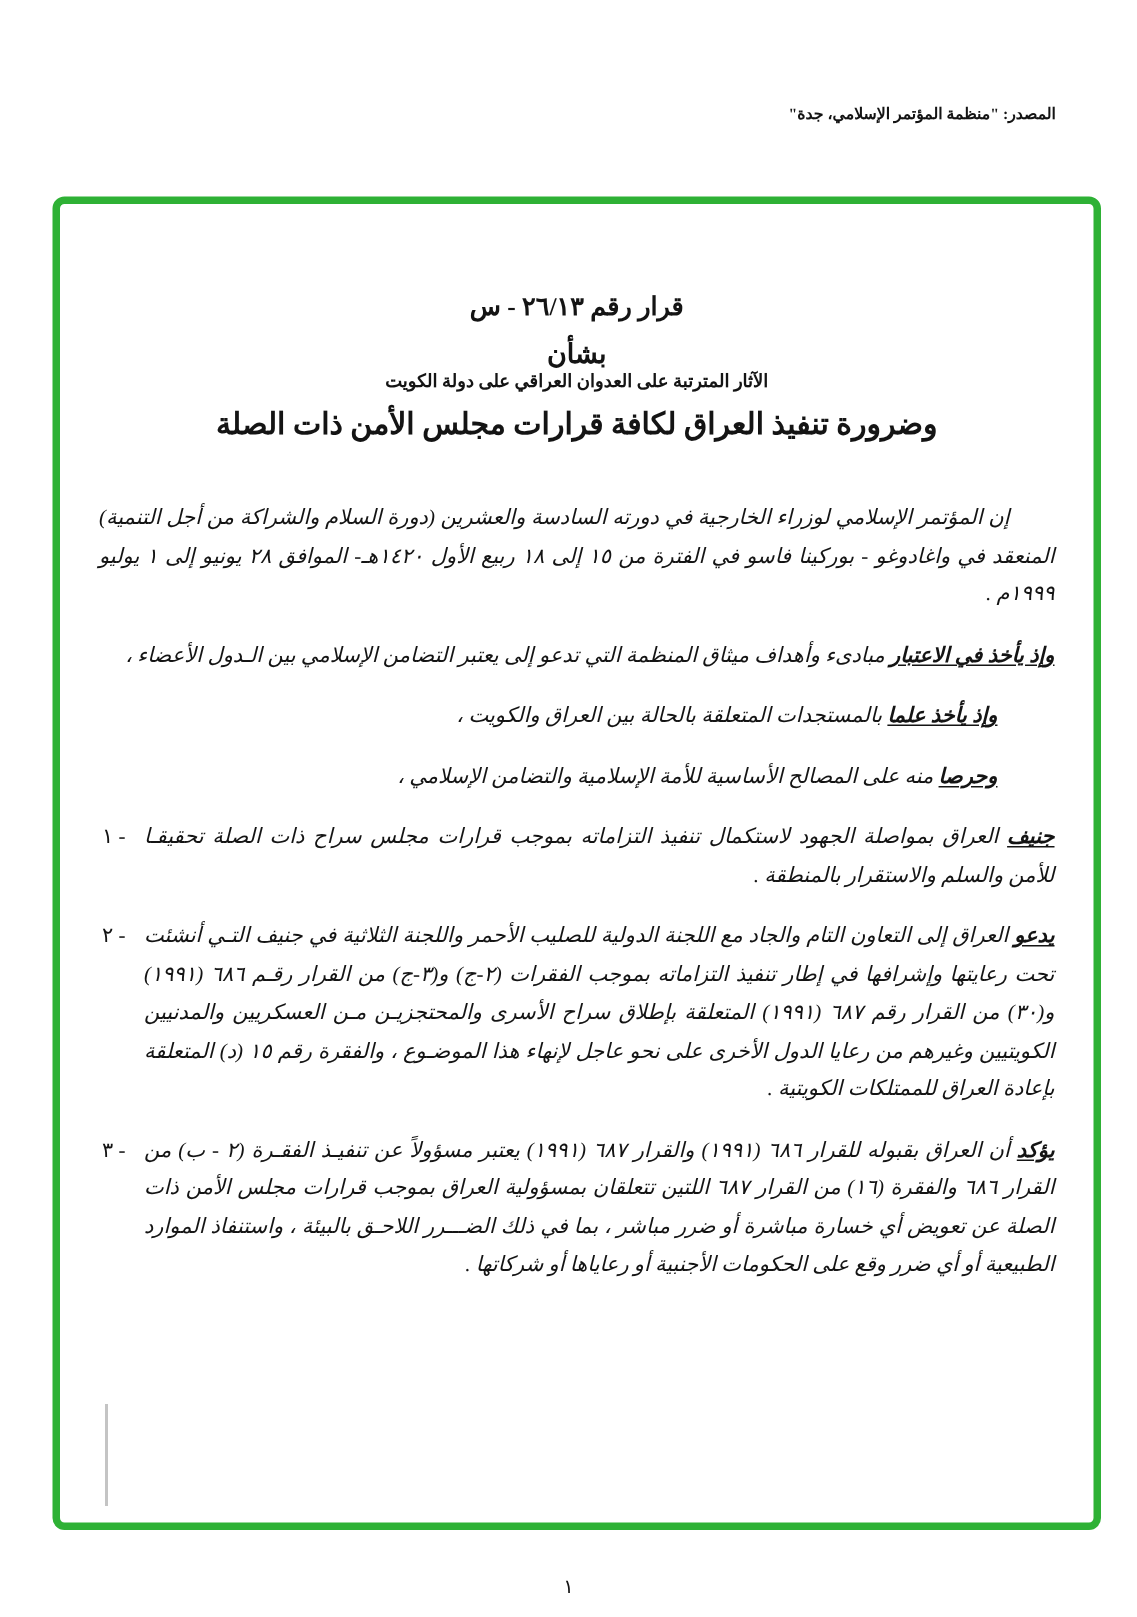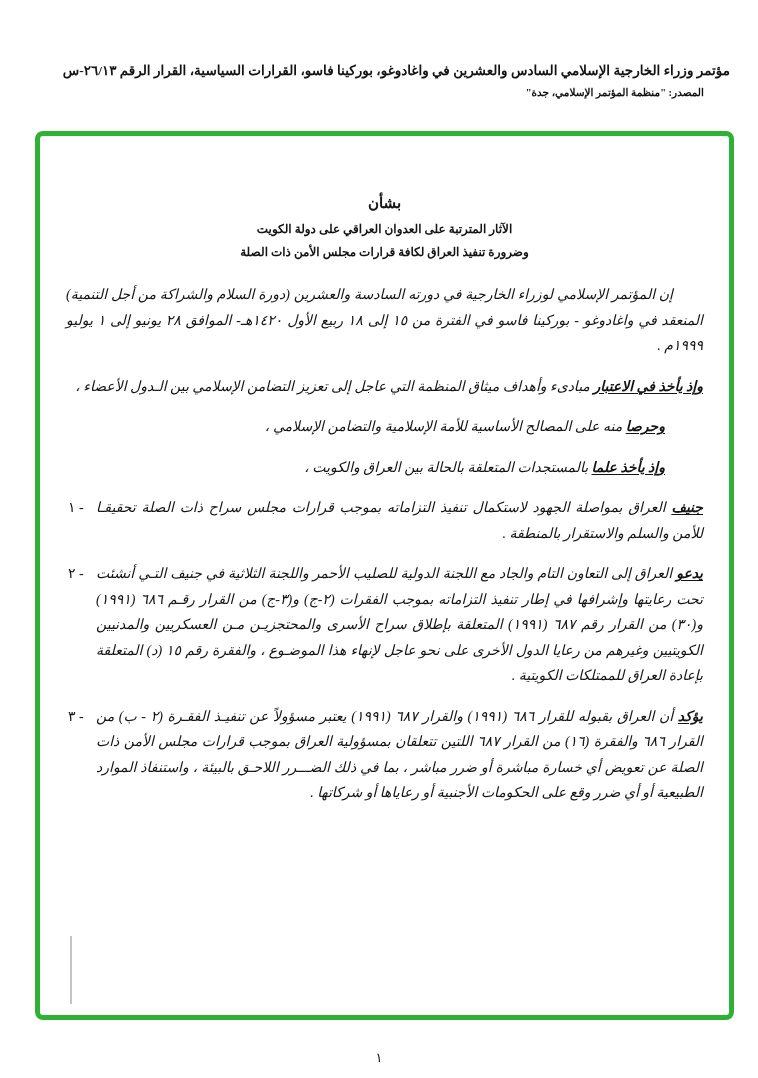--- a/index.html
+++ b/index.html
@@ -18,23 +18,23 @@
     position:absolute;left:35px;top:131px;width:699px;height:889px;
     border:5px solid #2eb135;border-radius:8px;box-sizing:border-box;
     background:#ffffff;overflow:hidden;
   }
   .content{
     direction:rtl;text-align:right;
     padding:58px 26px 0 26px;
   }
   .title-block{text-align:center;font-weight:bold;}
   .t1{font-size:17px;margin-bottom:10px;}
-  .t2{font-size:15px;margin-bottom:10px;}
+  .t2{font-size:18px;}
   .t3{font-size:12px;margin-bottom:8px;}
-  .t4{font-size:12px;margin-bottom:22px;}
+  .t4{font-size:20px;margin-bottom:38px;}
   .para{
     font-size:14px;line-height:25.5px;margin:0 0 15px 0;
     text-align:justify;
     font-style:italic;
   }
   .para.first-indent{text-indent:30px;}
   .para.shift-indent{text-indent:38px;}
   .lead{font-weight:bold;text-decoration:underline;text-underline-offset:2px;}
   .items{margin-top:4px;}
   .item{position:relative;padding-left:30px;margin-bottom:15px;}
@@ -51,41 +51,41 @@
     position:absolute;top:1050px;left:0;width:100%;
     text-align:center;font-size:13px;
   }
 </style>
 </head>
 <body>
 
 <div class="page">
 
   <div class="header">
-    <div class="header-line1">مؤتمر وزراء الخارجية الإسلامي السادس والعشرين في واغادوغو، بوركينا فاسو، القرارات السياسية، القرار الرقم ٢٦/١٣-س</div>
     <div class="header-line2">المصدر:  "منظمة المؤتمر الإسلامي، جدة"</div>
   </div>
 
   <div class="frame" style="border-color: rgb(46, 177, 53);">
     <div class="content">
 
       <div class="title-block">
+        <div class="t1">قرار رقم ٢٦/١٣ - س</div>
         <div class="t2">بشأن</div>
         <div class="t3">الآثار المترتبة على العدوان العراقي على دولة الكويت</div>
         <div class="t4">وضرورة تنفيذ العراق لكافة قرارات مجلس الأمن ذات الصلة</div>
       </div>
 
       <p class="para first-indent"><span>إن المؤتمر الإسلامي لوزراء الخارجية في دورته السادسة والعشرين (دورة السلام والشراكة من أجل التنمية) المنعقد في واغادوغو - بوركينا فاسو في الفترة من ١٥ إلى ١٨ ربيع الأول ١٤٢٠هـ- الموافق ٢٨ يونيو إلى ١ يوليو ١٩٩٩م .</span></p>
 
 
-      <p class="para"><span class="lead">وإذ يأخذ في الاعتبار</span><span> مبادىء وأهداف ميثاق المنظمة التي عاجل إلى تعزيز التضامن الإسلامي بين الـدول الأعضاء ،</span></p>
+      <p class="para"><span class="lead">وإذ يأخذ في الاعتبار</span><span> مبادىء وأهداف ميثاق المنظمة التي تدعو إلى يعتبر التضامن الإسلامي بين الـدول الأعضاء ،</span></p>
+
+      <p class="para shift-indent"><span class="lead">وإذ يأخذ علما</span><span> بالمستجدات المتعلقة بالحالة بين العراق والكويت ،</span></p>
 
       <p class="para shift-indent"><span class="lead">وحرصا</span><span> منه على المصالح الأساسية للأمة الإسلامية والتضامن الإسلامي ،</span></p>
-
-      <p class="para shift-indent"><span class="lead">وإذ يأخذ علما</span><span> بالمستجدات المتعلقة بالحالة بين العراق والكويت ،</span></p>
 
       <div class="items">
 
         <div class="item">
           <span class="marker">١ -</span>
           <p class="para"><span class="lead">جنيف</span><span> العراق بمواصلة الجهود لاستكمال تنفيذ التزاماته بموجب قرارات مجلس سراح ذات الصلة تحقيقـا للأمن والسلم والاستقرار بالمنطقة .</span></p>
         </div>
 
         <div class="item">
           <span class="marker">٢ -</span>

